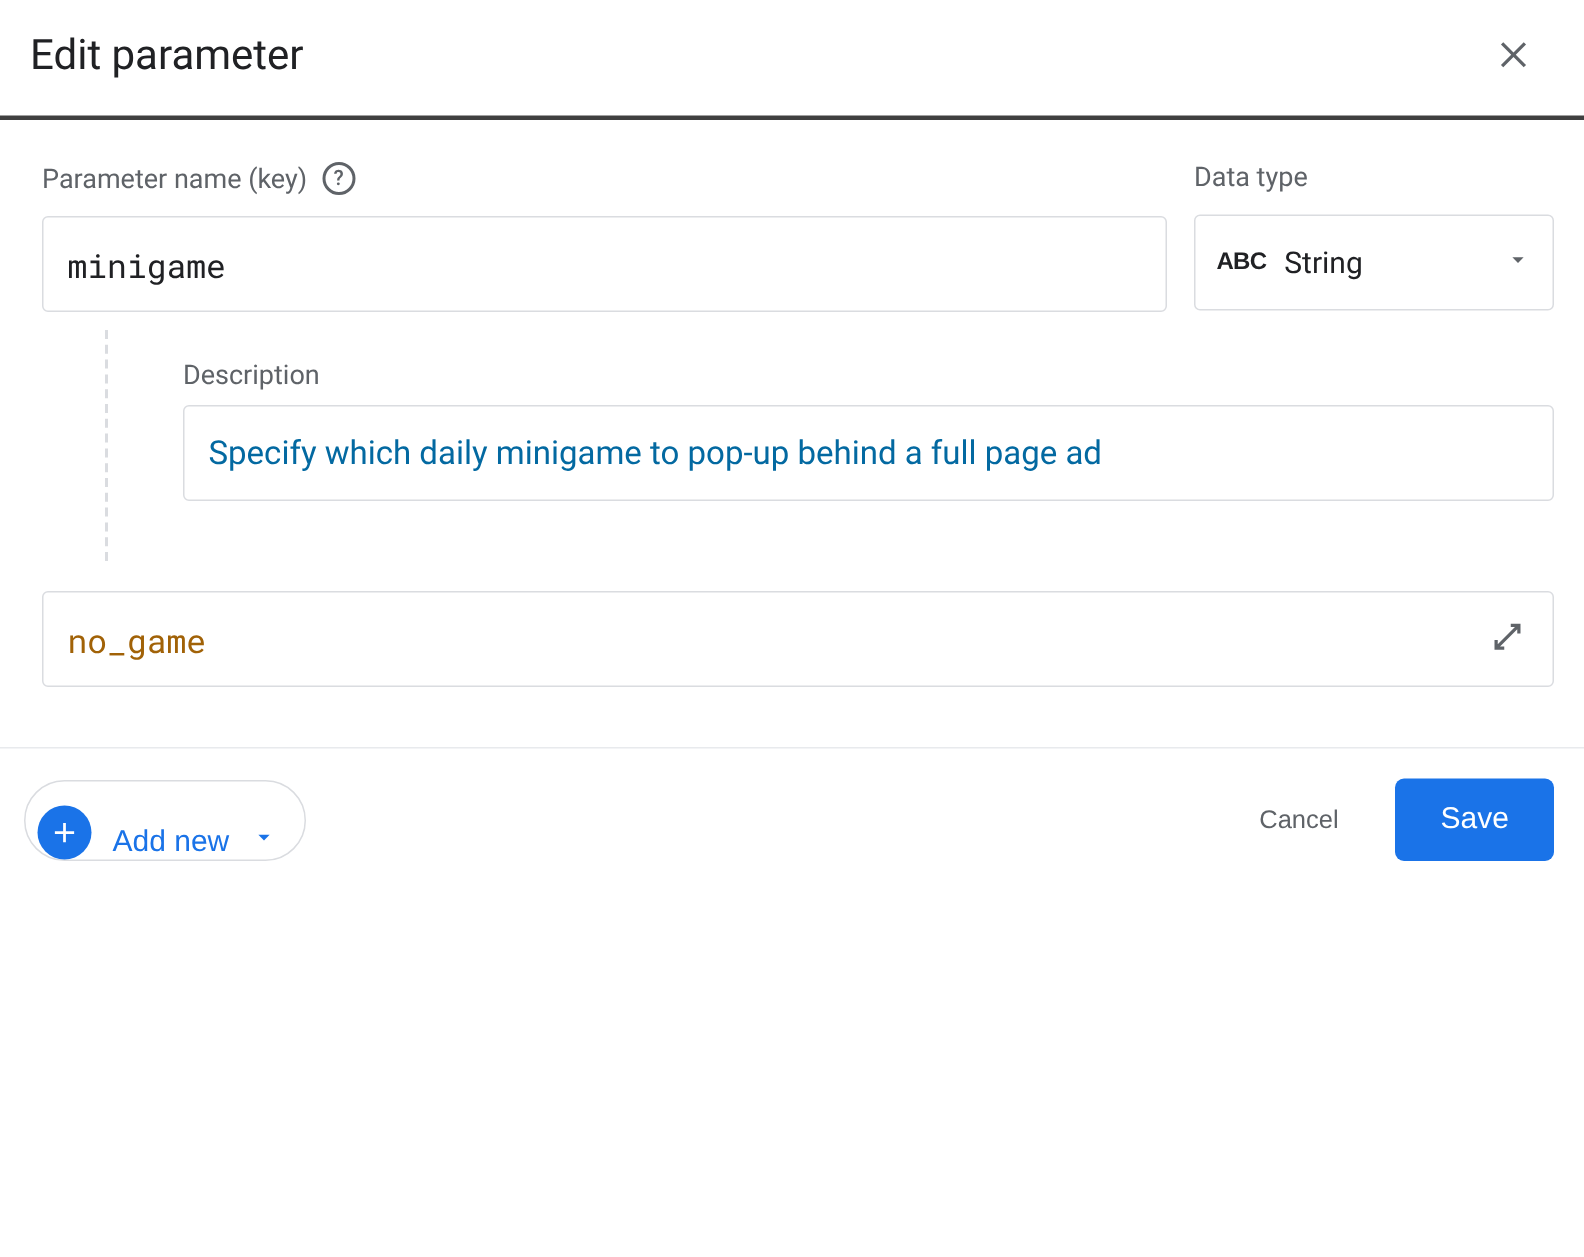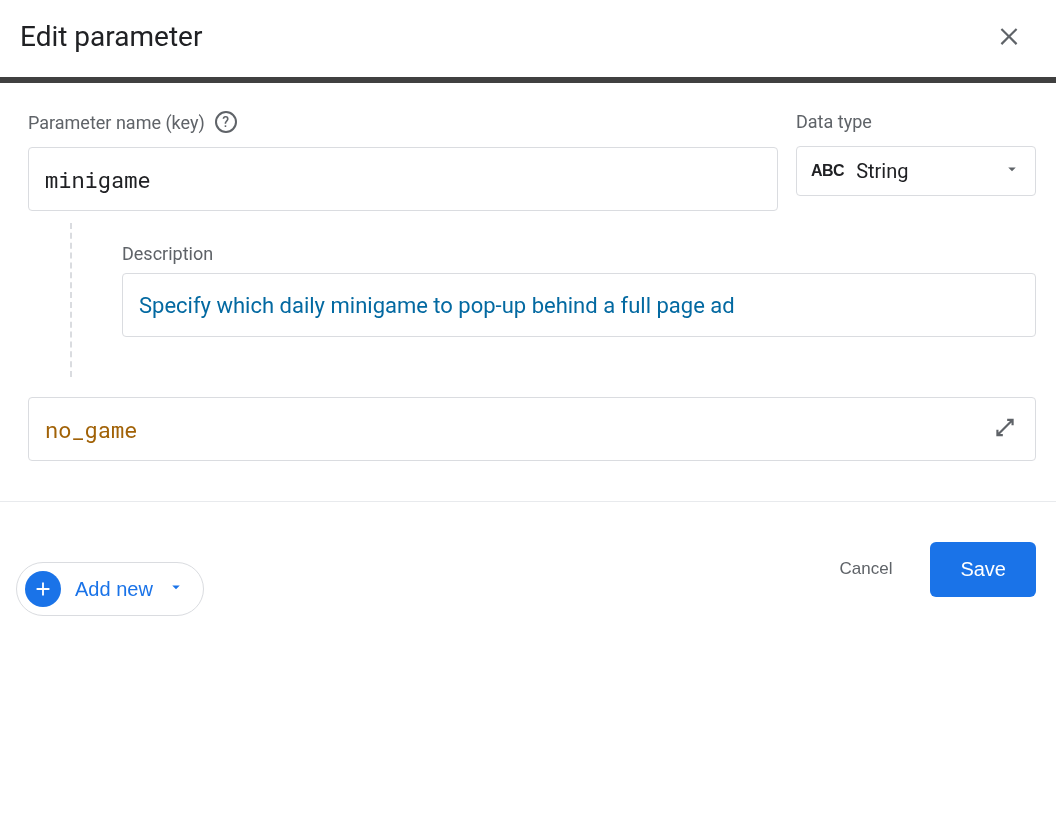--- a/index.html
+++ b/index.html
@@ -13,21 +13,21 @@
   }
   .dialog {
     width: 1056px;
     display: flex;
     flex-direction: column;
   }
   .header {
     display: flex;
     align-items: center;
     padding: 18px 20px 22px 20px;
-    border-bottom: 6px solid #404040;
+    border-bottom: 3px solid #404040;
   }
   .title {
     font-size: 28px;
     font-weight: 400;
     color: #202124;
     flex: 1;
   }
   .close-btn {
     background: none;
     border: none;
@@ -76,21 +76,21 @@
     border-radius: 4px;
     padding: 0 16px;
     font-size: 22px;
     font-family: "Roboto Mono", Menlo, Consolas, monospace;
     color: #202124;
     outline: none;
     width: 100%;
     background: #fff;
   }
   .select {
-    height: 50px;
+    height: 64px;
     border: 1px solid #dadce0;
     border-radius: 4px;
     padding: 0 14px;
     display: flex;
     align-items: center;
     gap: 12px;
     cursor: pointer;
     color: #202124;
     font-size: 20px;
   }
@@ -210,32 +210,31 @@
     padding:4px;
   }
   .footer {
     border-top: 1px solid #e8eaed;
     display:flex;
     align-items:center;
     padding: 20px 20px 20px 16px;
   }
   .add-new {
     display:flex;
-    align-items:center;
+    align-items:flex-end;
     gap: 14px;
     height: 54px;
     border: 1px solid #dadce0;
     border-radius: 27px;
     padding: 0 18px 0 8px;
     cursor:pointer;
     background:none;
     color: #1a73e8;
     font-size: 20px;
     font-weight: 500;
-    margin-top: 40px;
   }
   .plus-circle {
     width: 36px;
     height: 36px;
     background: #1a73e8;
     border-radius: 50%;
     display:flex;
     align-items:center;
     justify-content:center;
     color:#fff;

